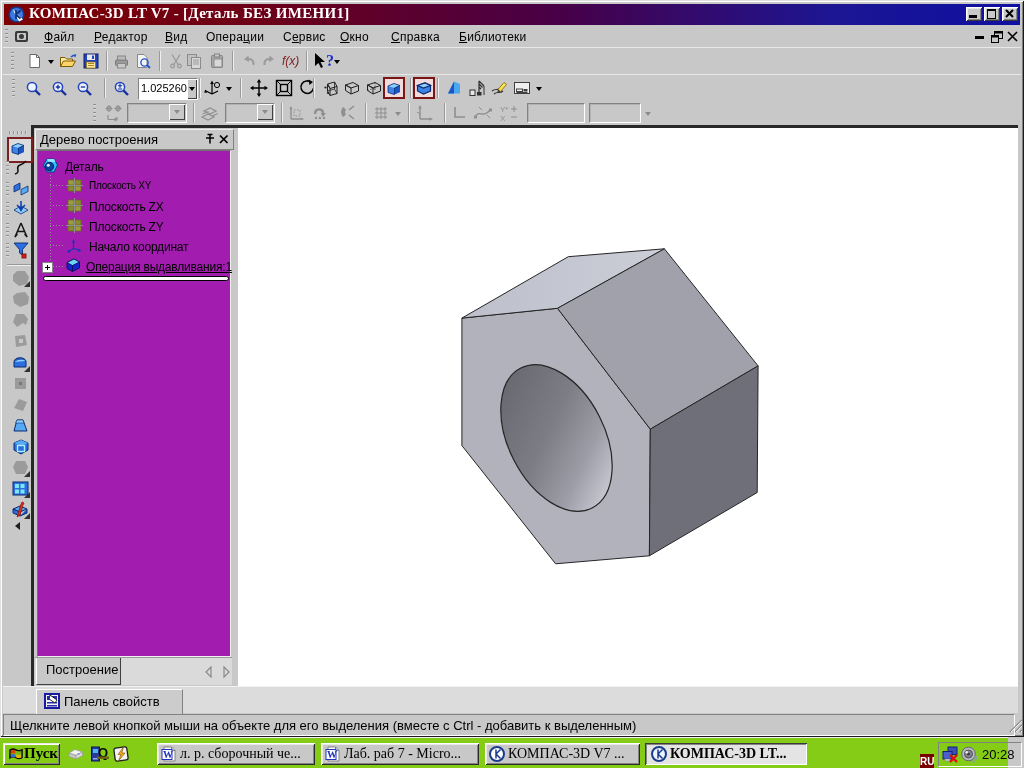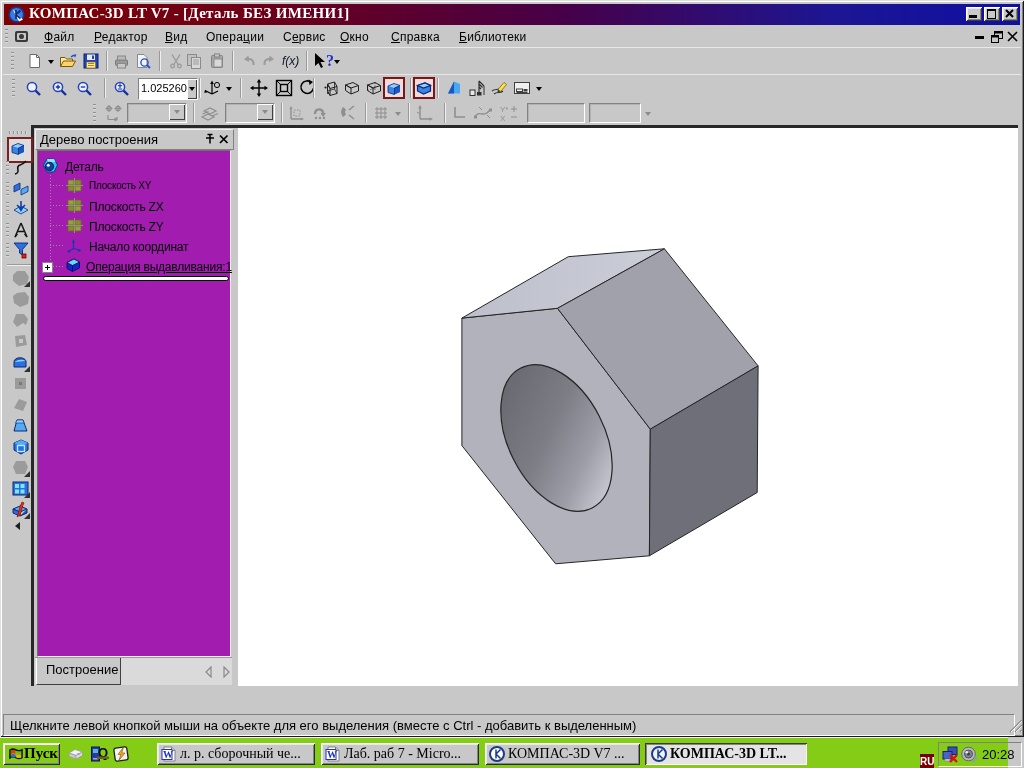--- a/index.html
+++ b/index.html
@@ -148,21 +148,21 @@
         </svg>
     <div class="abs sep" style="left:229px;top:3px;height:20px"></div>
     <svg class="abs" style="left:238px;top:5px" width="16" height="16">
           <path d="M12.5 12 C13 7 10 5.5 6.5 6" fill="none" stroke="#9b9b9b" stroke-width="2"></path>
           <path d="M7.5 2.5 L3 6.2 L8 9 Z" fill="#9b9b9b"></path>
         </svg>
     <svg class="abs" style="left:258px;top:5px" width="16" height="16">
           <path d="M3.5 12 C3 7 6 5.5 9.5 6" fill="none" stroke="#9b9b9b" stroke-width="2"></path>
           <path d="M8.5 2.5 L13 6.2 L8 9 Z" fill="#9b9b9b"></path>
         </svg>
-    <div class="abs" style="left:279px;top:6px;width:22px;color:#0f172a;font-size:12px;font-style:italic">f(x)</div>
+    <div class="abs" style="left:279px;top:6px;width:22px;color:#7f1d1d;font-size:12px;font-style:italic">f(x)</div>
     <div class="abs sep" style="left:303px;top:3px;height:20px"></div>
     <svg class="abs" style="left:309px;top:4px" width="28" height="18">
           <path d="M3 1 L3 14 L6.5 11 L9 16 L11 15 L8.5 10 L13 10 Z" fill="#000"></path>
           <text x="14" y="14" font-family="Liberation Serif" font-size="16" font-weight="bold" fill="#2233cc">?</text>
         </svg>
     <div class="abs darr" style="left:331px;top:12px"></div>
   </div>
   <div id="tb2" class="abs tbrow">
     <div class="vgrip abs" style="left:9px;top:4px;height:18px"></div>
     <svg class="abs" style="left:22px;top:5px" width="17" height="17">
@@ -534,20 +534,32 @@
         </linearGradient>
       </defs>
       <g stroke="#252525" stroke-width="1" stroke-linejoin="round">
         <polygon points="319.5,180.3 223.9,190.1 223.9,317.6 317.6,435.8 411.4,427.8 412.3,301.2" fill="#b1b2bc"></polygon>
         <polygon points="223.9,190.1 319.5,180.3 426.4,120.8 330.3,128.7" fill="url(#gtop)"></polygon>
         <polygon points="319.5,180.3 412.3,301.2 520.1,237.9 426.4,120.8" fill="#a0a1aa"></polygon>
         <polygon points="412.3,301.2 411.4,427.8 519.2,364.5 520.1,237.9" fill="#6f6f79"></polygon>
         <ellipse cx="318.5" cy="310" rx="48" ry="78.5" transform="rotate(-27 318.5 310)" fill="url(#ghole)" stroke-width="1.2"></ellipse>
       </g>
     </svg>
+  </div>
+  <div id="propstrip" class="abs">
+    <div id="propstab">
+      <svg class="abs" style="left:7px;top:3px" width="17" height="17" viewBox="0 0 17 17">
+        <rect x="1" y="1" width="14" height="14" fill="#f4f4f4" stroke="#1a1aa0" stroke-width="2"></rect>
+        <rect x="3" y="3" width="10" height="4" fill="#2a2ab0"></rect>
+        <rect x="3" y="9" width="10" height="1.5" fill="#2a2ab0"></rect>
+        <rect x="3" y="12" width="10" height="1.5" fill="#2a2ab0"></rect>
+        <path d="M6 2 L13 7 L11 10 L5 6 Z" fill="#fff" stroke="#000" stroke-width="0.8"></path>
+      </svg>
+      <div style="position:absolute;left:27px;top:4px;font-size:13px;">Панель свойств</div>
+    </div>
   </div>
   <div id="statusbar" class="abs">
     <div id="statusfield">Щелкните левой кнопкой мыши на объекте для его выделения (вместе с Ctrl - добавить к выделенным)</div>
     <svg class="abs" style="left:1006px;top:6px" width="14" height="16">
       <path d="M13 2 L1 14 M13 7 L6 14 M13 12 L11 14" stroke="#8a8a8a" stroke-width="1.5"></path>
       <path d="M13 3 L2 14 M13 8 L7 14 M13 13 L12 14" stroke="#f0f0f0" stroke-width="1"></path>
     </svg>
   </div>
 </div>
 <div id="taskbar">

